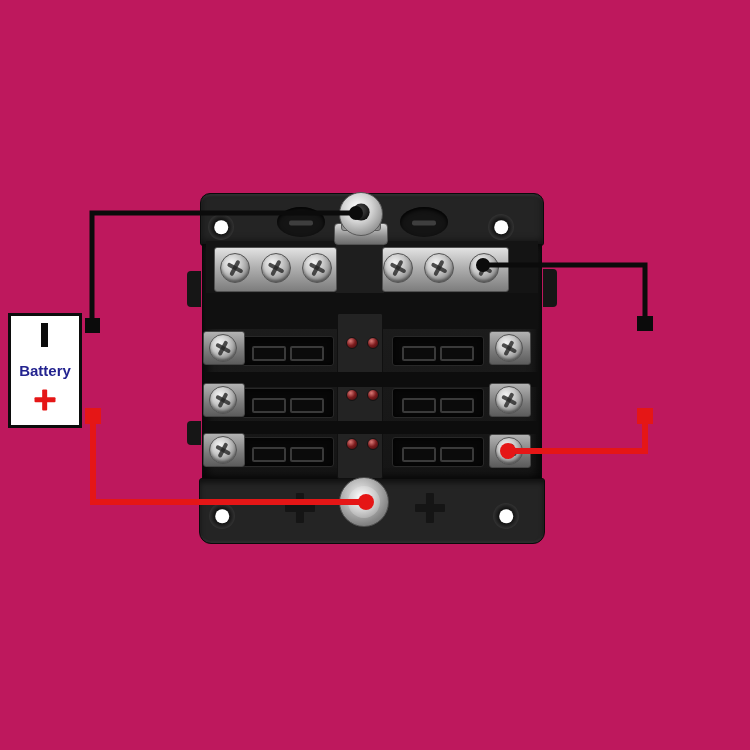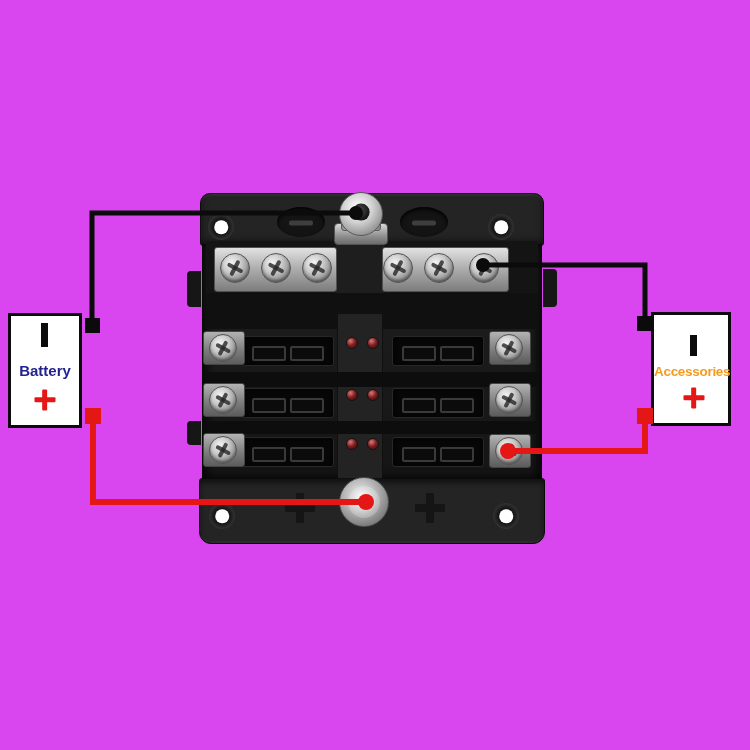--- a/index.html
+++ b/index.html
@@ -1,18 +1,18 @@
 <!DOCTYPE html>
 <html><head>
 <meta charset="utf-8">
 <style>
   * { margin:0; padding:0; box-sizing:border-box; }
   html,body { width:750px; height:750px; }
   body { background:#ffffff; font-family:"Liberation Sans", sans-serif; position:relative; overflow:hidden; }
-  .canvas { position:absolute; left:0; top:0; width:750px; height:750px; background:#d946ef; }
+  .canvas { position:absolute; left:0; top:0; width:750px; height:750px; background:#be185d; }
 
   
   .block { position:absolute; left:198px; top:193px; width:348px; height:352px; }
   .block > div, .block > span { position:absolute; }
 
   .top-cap { left:2px; top:0; width:344px; height:53px; background:#242424;
              border:1px solid #0a0a0a; border-radius:10px 10px 3px 3px;
              box-shadow: inset 0 2px 2px rgba(255,255,255,.06), inset 0 -4px 7px rgba(0,0,0,.55); }
   .main-body { left:4px; top:51px; width:340px; height:235px;
                background:linear-gradient(180deg,#1f1f1f,#151515);
@@ -178,25 +178,20 @@
     <div class="stud-ring" style="left:141px;top:284px;width:50px;height:50px;"></div>
     <div class="stud-ring-inner" style="left:150px;top:293px;width:32px;height:32px;"></div>
   </div>
 
   <div class="io-box" style="left:8px;top:313px;width:74px;height:115px;">
     <div class="term-bar" style="left:30px;top:7px;width:7px;height:24px;"></div>
     <div class="io-label battery-label" style="top:47px;left:0;">Battery</div>
     <div class="plus" style="left:23px;top:73px;width:21px;height:21px;color:#e51616;"></div>
   </div>
 
-  <div class="io-box" style="left:651px;top:312px;width:80px;height:114px;">
-    <div class="term-bar" style="left:36px;top:20px;width:7px;height:21px;"></div>
-    <div class="io-label accessories-label" style="top:50px;left:0;">Accessories</div>
-    <div class="plus" style="left:29px;top:72px;width:21px;height:21px;color:#e51616;"></div>
-  </div>
 
   <svg class="wires" width="750" height="750" viewBox="0 0 750 750">
 
     <path class="wb" stroke-width="5" d="M92 326 V213 H356" stroke="#0b0b0b"></path>
     <rect class="fb" x="85" y="318" width="15" height="15" fill="#0b0b0b"></rect>
     <circle class="fb" cx="356" cy="213" r="7" fill="#0b0b0b"></circle>
 
     <path class="wb" stroke-width="5" d="M483 265 H645 V320" stroke="#0b0b0b"></path>
     <circle class="fb" cx="483" cy="265" r="7" fill="#0b0b0b"></circle>
     <rect class="fb" x="637" y="316" width="16" height="15" fill="#0b0b0b"></rect>

